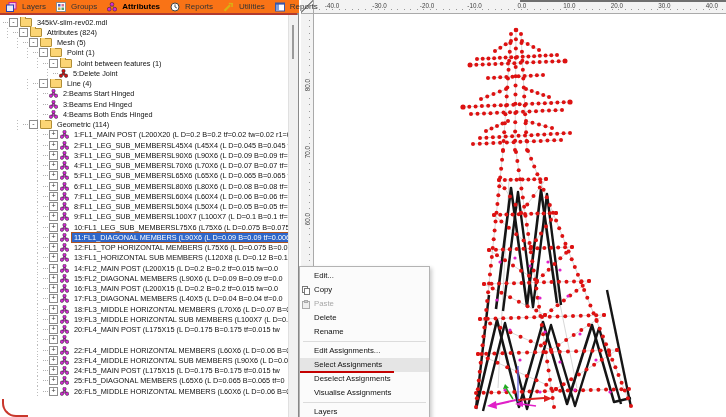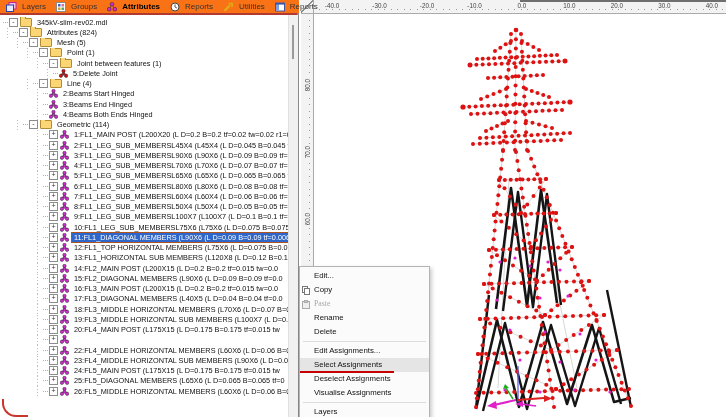--- a/index.html
+++ b/index.html
@@ -53,21 +53,21 @@
           transform:translate(-50%,-50%) rotate(-90deg);padding:0 1px;z-index:2;}
   .topline{position:absolute;left:520px;top:0;width:206px;height:2px;background:#6f6f6f;z-index:7;}
 
   #tower{position:absolute;left:297px;top:0;width:429px;height:417px;z-index:8;pointer-events:none;}
 
   
   .menu{position:absolute;left:299px;top:266px;width:129px;background:#fbfbfb;
         border:1px solid #b3b3b3;box-shadow:2px 2px 4px rgba(0,0,0,.2);z-index:30;
         padding:2px 0;font-size:7.8px;color:#111;}
   .mi{height:14px;line-height:14px;padding-left:14px;position:relative;}
-  .mi.disabled{color:#a8a8a8;font-family:Liberation Serif, serif;}
+  .mi.disabled{color:#a8a8a8;}
   .mi.hl{background:#e5e5e5;}
   .mi .mic{position:absolute;left:2px;top:3px;}
   .mi .uline{position:absolute;left:0;top:13px;width:94px;height:2px;background:#c40000;z-index:2;}
   .msep{height:1px;background:#dcdcdc;margin:2px 3px;}
 
   
   .arc{position:absolute;left:2px;top:399px;width:24px;height:16px;
        border-left:2px solid #c9372c;border-bottom:2px solid #c9372c;
        border-bottom-left-radius:14px;z-index:20;}
 </style>
@@ -1240,22 +1240,22 @@
   <div class="menu">
       <div class="mi"><span>Edit...</span></div>
       <div class="mi"><span class="mic"><svg width="8" height="9">
             <rect x="0.5" y="0.5" width="5" height="6" fill="#fff" stroke="#777"></rect>
             <rect x="2.5" y="2.5" width="5" height="6" fill="#fff" stroke="#777"></rect>
           </svg></span><span>Copy</span></div>
       <div class="mi disabled"><span class="mic"><svg width="8" height="9">
             <rect x="0.5" y="1.5" width="7" height="7" fill="#eee" stroke="#aaa"></rect>
             <rect x="2.5" y="0.5" width="3" height="2" fill="#ccc" stroke="#aaa"></rect>
           </svg></span><span>Paste</span></div>
+      <div class="mi"><span>Delete</span></div>
       <div class="mi"><span>Rename</span></div>
-      <div class="mi"><span>Delete</span></div>
       <div class="msep"></div>
       <div class="mi"><span>Edit Assignments...</span></div>
       <div class="mi hl"><span>Select Assignments</span><span class="uline"></span></div>
       <div class="mi"><span>Deselect Assignments</span></div>
       <div class="mi"><span>Visualise Assignments</span></div>
       <div class="msep"></div>
       <div class="mi"><span>Layers</span></div>
     </div>
 
   <div class="arc"></div>

